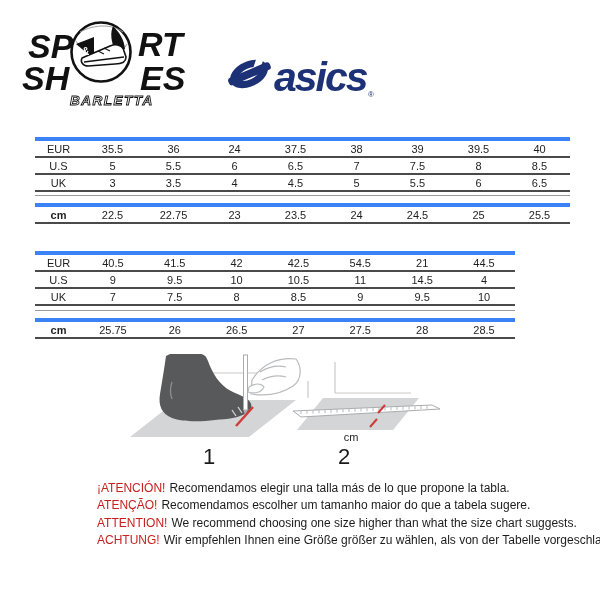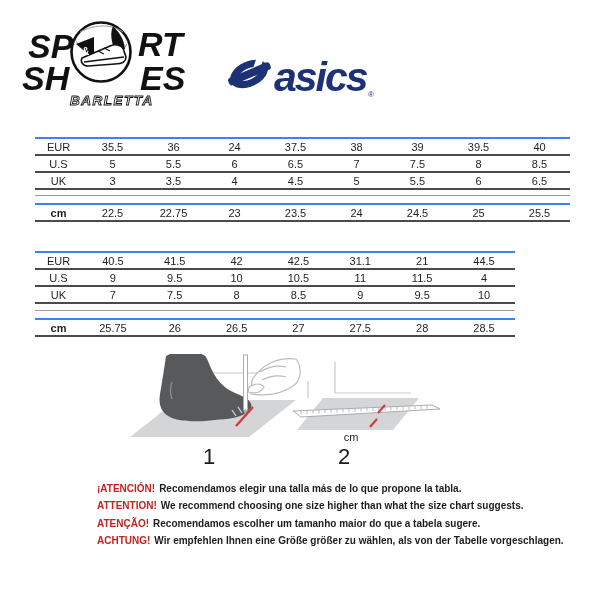--- a/index.html
+++ b/index.html
@@ -5,21 +5,21 @@
   html,body{margin:0;padding:0;background:#ffffff;}
   .page{position:relative;width:600px;height:600px;background:#ffffff;overflow:hidden;
         font-family:"Liberation Sans",sans-serif;color:#1f1f1f;}
 
   
   .logo-ss{position:absolute;left:20px;top:6px;}
   .logo-asics{position:absolute;left:228px;top:48px;}
 
   
   table.size{position:absolute;border-collapse:collapse;table-layout:fixed;
-             border-top:2px solid #3b82f6;font-size:11px;color:#1f1f1f;}
+             border-top:4px solid #3b82f6;font-size:11px;color:#1f1f1f;}
   table.size th,table.size td{border-bottom:2px solid #4a4a4a;text-align:center;
              padding:0;height:15px;font-weight:normal;overflow:hidden;}
   table.size th{width:47px;}
   table.size.cm th{font-weight:bold;}
   #t1{left:35px;top:137px;width:535px;}
   #t1cm{left:35px;top:203px;width:535px;}
   #t2{left:35px;top:251px;width:480px;}
   #t2cm{left:35px;top:318px;width:480px;}
   .divider{position:absolute;height:1px;background:#9b9b9b;}
   #d1{left:35px;top:195px;width:535px;}
@@ -30,21 +30,21 @@
   .fig2{position:absolute;left:293px;top:355px;}
   .ruler-unit{position:absolute;left:333px;top:431px;width:36px;text-align:center;
               font-size:11px;color:#1f1f1f;}
   .step-label{position:absolute;width:30px;text-align:center;font-size:22px;color:#1a1a1a;}
   #step1{left:194px;top:444px;}
   #step2{left:329px;top:444px;}
 
   
   .warnings{position:absolute;left:97px;top:480px;width:495px;}
   .warn-line{height:17.4px;line-height:17.4px;white-space:nowrap;
-             font-size:10px;font-weight:bold;color:#1c1c1c;}
+             font-size:12px;font-weight:normal;color:#1c1c1c;}
   .warn-label{color:#c7211e;margin-right:4px;}
 </style>
 </head>
 <body>
 
 <div class="page">
 
   <svg class="logo-ss" width="185" height="102" viewBox="0 0 185 102">
     <g>
       <circle cx="81" cy="46" r="29.5" fill="#ffffff" stroke="#111111" stroke-width="2.6"></circle>
@@ -134,32 +134,32 @@
   </table>
 
   <table class="size" id="t2">
     <tbody>
         <tr>
           <th>EUR</th>
           <td>40.5</td>
           <td>41.5</td>
           <td>42</td>
           <td>42.5</td>
-          <td>31.1</td>
+          <td>54.5</td>
           <td>21</td>
           <td>44.5</td>
         </tr>
         <tr>
           <th>U.S</th>
           <td>9</td>
           <td>9.5</td>
           <td>10</td>
           <td>10.5</td>
           <td>11</td>
-          <td>11.5</td>
+          <td>14.5</td>
           <td>4</td>
         </tr>
         <tr>
           <th>UK</th>
           <td>7</td>
           <td>7.5</td>
           <td>8</td>
           <td>8.5</td>
           <td>9</td>
           <td>9.5</td>
@@ -239,18 +239,18 @@
     <line x1="85" y1="58" x2="92" y2="50" stroke="#cf3a3a" stroke-width="2"></line>
     <line x1="77" y1="72" x2="84" y2="64" stroke="#cf3a3a" stroke-width="2"></line>
   </svg>
 
   <div class="ruler-unit">cm</div>
   <div class="step-label" id="step1">1</div>
   <div class="step-label" id="step2">2</div>
 
   <div class="warnings">
       <div class="warn-line"><span class="warn-label">¡ATENCIÓN!</span><span>Recomendamos elegir una talla más de lo que propone la tabla.</span></div>
+      <div class="warn-line"><span class="warn-label">ATENÇÃO!</span><span>Recomendamos escolher um tamanho maior do que a tabela sugere.</span></div>
       <div class="warn-line"><span class="warn-label">ATTENTION!</span><span>We recommend choosing one size higher than what the size chart suggests.</span></div>
-      <div class="warn-line"><span class="warn-label">ATENÇÃO!</span><span>Recomendamos escolher um tamanho maior do que a tabela sugere.</span></div>
       <div class="warn-line"><span class="warn-label">ACHTUNG!</span><span>Wir empfehlen Ihnen eine Größe größer zu wählen, als von der Tabelle vorgeschlagen.</span></div>
     </div>
 
 </div>
 
 </body></html>

